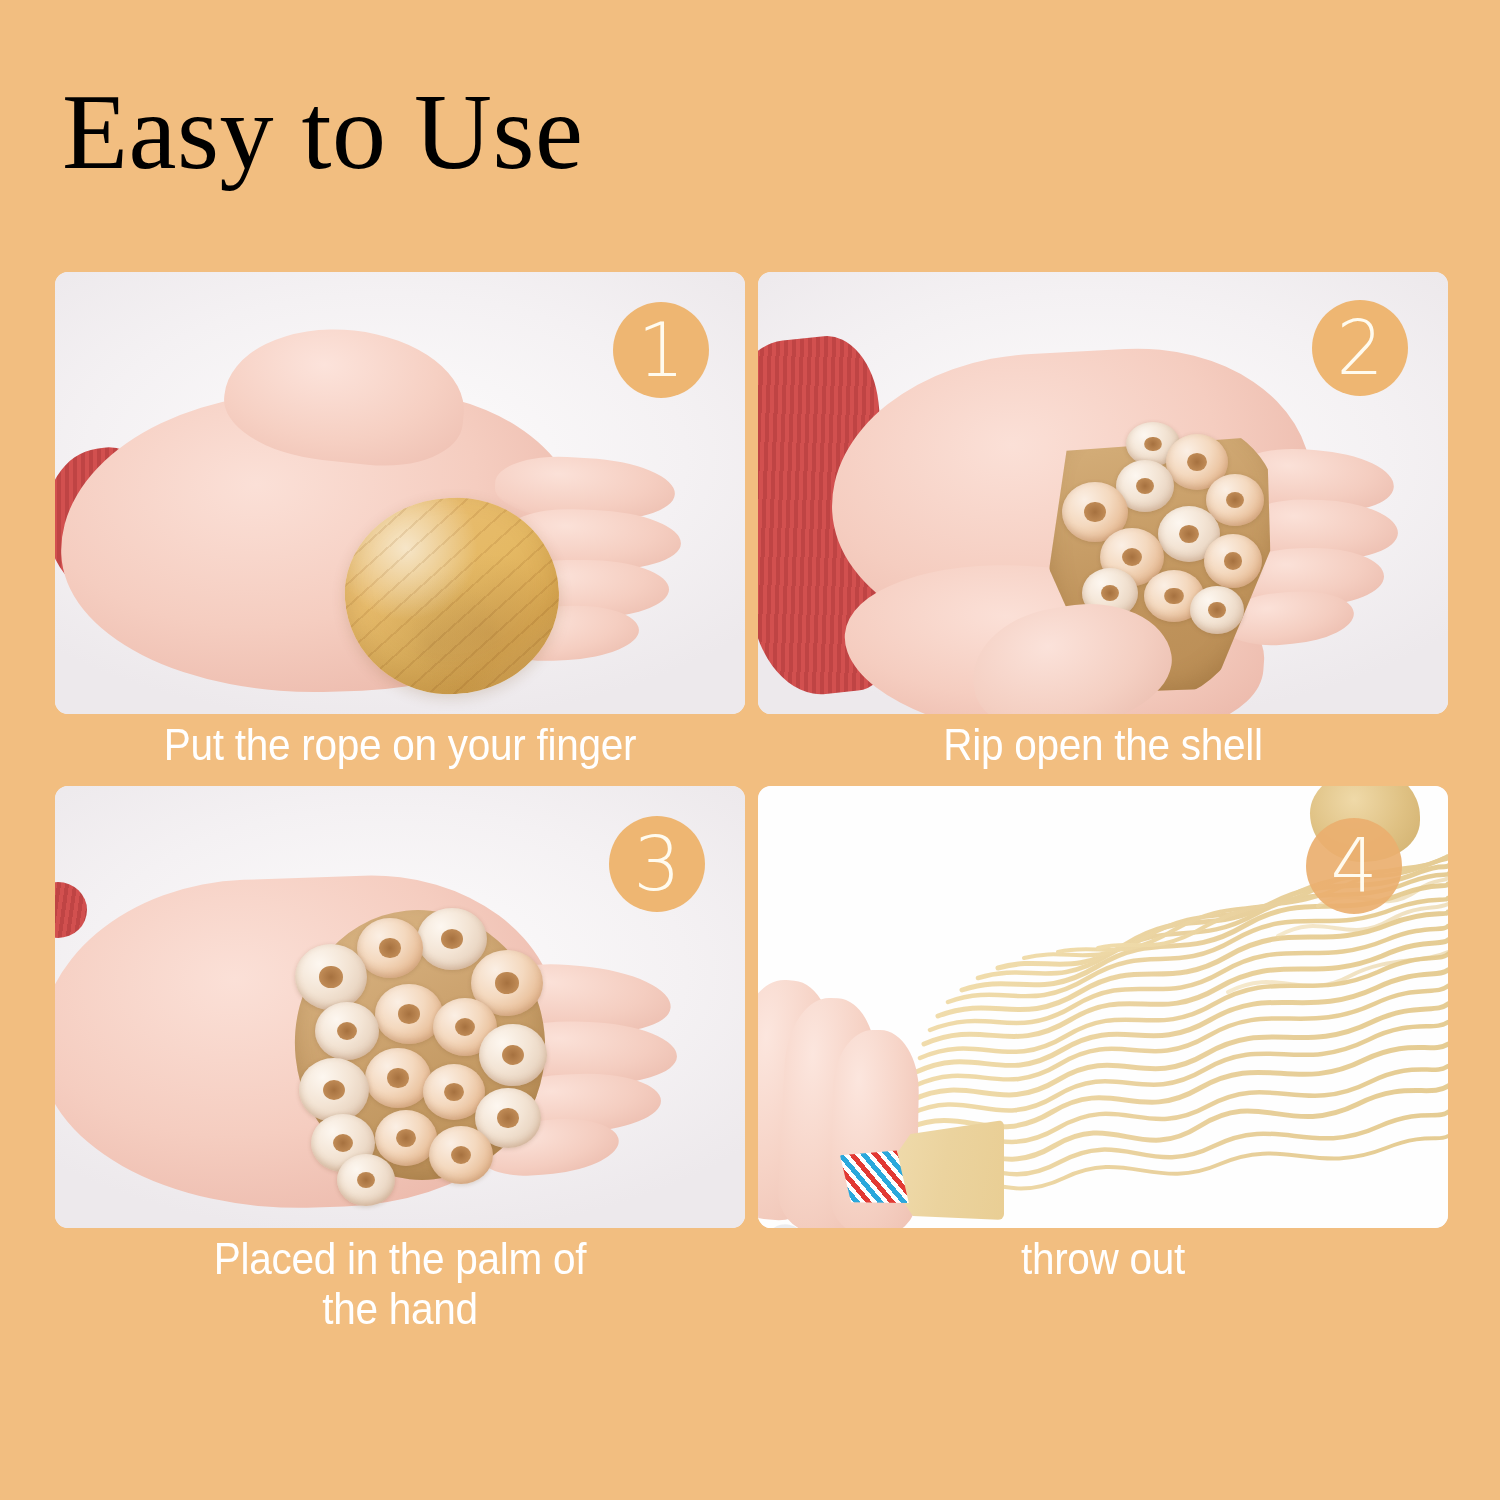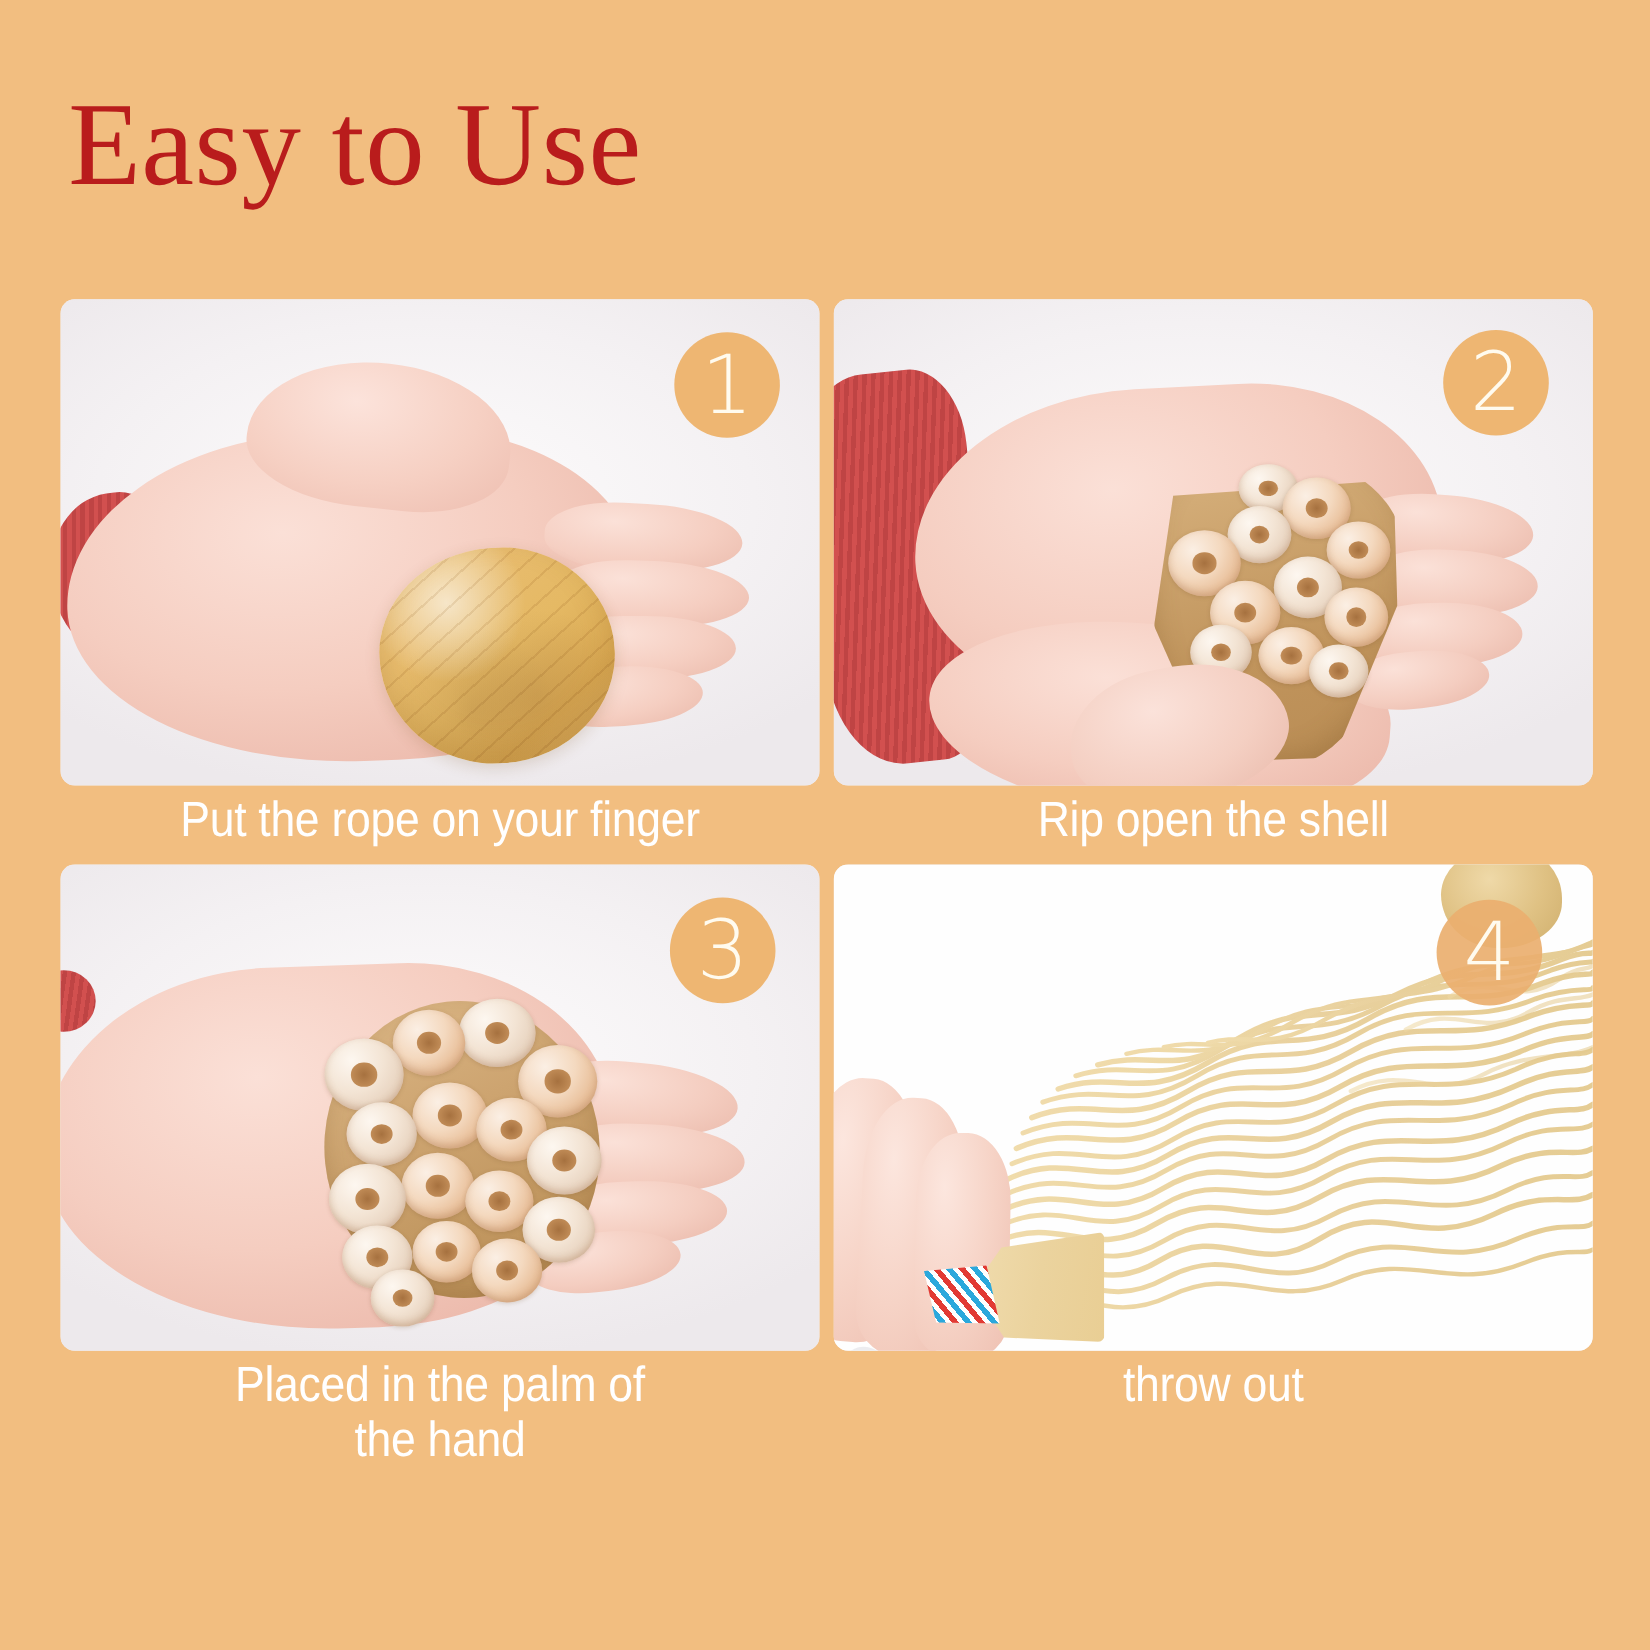--- a/index.html
+++ b/index.html
@@ -15,21 +15,21 @@
     position:relative;
   }
 
   
   .page-title {
     position:absolute;
     left:62px; top:78px;
     font-family:"Liberation Serif", serif;
     font-size:108px;
     line-height:1.0;
-    color:#b91c1c;
+    color:#000000;
     letter-spacing:0.5px;
     font-weight:400;
   }
 
   
   .steps-grid {
     position:absolute;
     left:55px; top:272px;
     width:1393px; height:1200px;
     display:grid;

